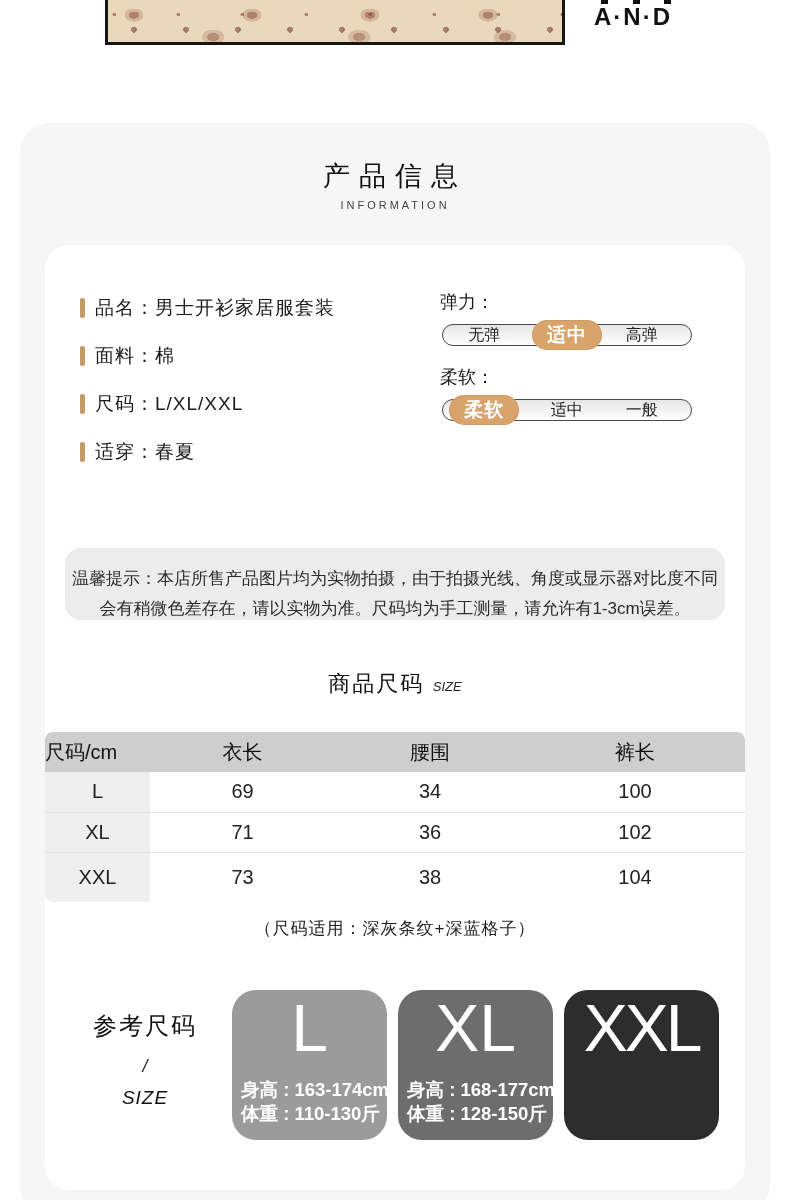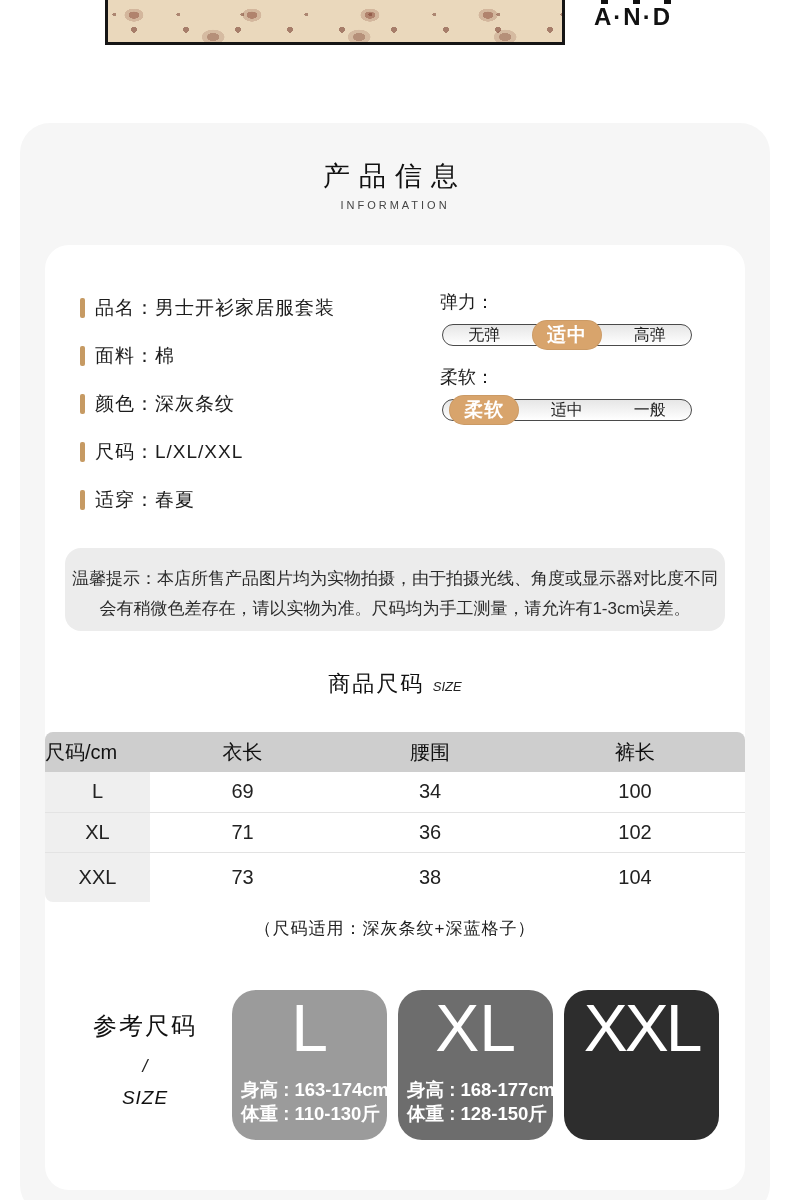--- a/index.html
+++ b/index.html
@@ -40,30 +40,30 @@
   .attr-text { font-size:19px; letter-spacing:1px; color:#1c1c1c; }
 
   
   .scales { position:absolute; left:395px; top:45px; width:260px; }
   .scale-label { font-size:18px; height:20px; margin-bottom:14px; color:#1c1c1c; }
   .scale-bar { position:relative; width:250px; height:22px; margin:0 0 19px 2px;
                border:1.5px solid #4a4a4a; border-radius:12px;
                background:linear-gradient(#e6e6e6,#ffffff); }
   .scale-opt { position:absolute; top:0; width:33.3%; height:19px; line-height:19px;
                text-align:center; font-size:16px; color:#1c1c1c; }
-  .opt-0 { left:0; } .opt-1 { left:33.3%; } .opt-2 { right:0; }
+  .opt-0 { left:0; } .opt-1 { left:33.3%; } .opt-2 { right:8px; }
   .scale-pill { position:absolute; top:-5px; width:70px; height:30px; line-height:30px;
                 border-radius:15px; background:#d8a46c; color:#ffffff; text-align:center;
                 font-size:19px; font-weight:bold; letter-spacing:1px;
                 box-shadow:inset 0 0 0 1px rgba(0,0,0,.06); }
   .pill-center { left:calc(50% - 35px); }
   .pill-left   { left:calc(16.65% - 35px); }
 
   
-  .tips { position:absolute; left:20px; top:303px; width:660px; height:83px;
+  .tips { position:absolute; left:20px; top:303px; width:660px; height:72px;
           background:#ececec; border-radius:16px; text-align:center;
           padding-top:16px; font-size:17px; line-height:30px; color:#2b2b2b; }
 
   
   .size-head { position:absolute; left:0; top:424px; width:100%; text-align:center; }
   .size-head .zh { font-size:22px; letter-spacing:2px; color:#111; }
   .size-head .en { font-size:13px; font-style:italic; color:#222; margin-left:4px; }
 
   
   .table-wrap { position:absolute; left:0; top:487px; width:700px; border-radius:8px; overflow:hidden; }
@@ -117,24 +117,20 @@
         <div class="attr-row">
           <span class="attr-mark"></span>
           <span class="attr-text"><span>品名：</span><span>男士开衫家居服套装</span></span>
         </div>
         <div class="attr-row">
           <span class="attr-mark"></span>
           <span class="attr-text"><span>面料：</span><span>棉</span></span>
         </div>
         <div class="attr-row">
           <span class="attr-mark"></span>
-          <span class="attr-text"><span>颜色：</span><span>深灰条纹</span></span>
-        </div>
-        <div class="attr-row">
-          <span class="attr-mark"></span>
           <span class="attr-text"><span>尺码：</span><span>L/XL/XXL</span></span>
         </div>
         <div class="attr-row">
           <span class="attr-mark"></span>
           <span class="attr-text"><span>适穿：</span><span>春夏</span></span>
         </div>
       </div>
 
       <div class="scales">
         <div class="scale-group">

